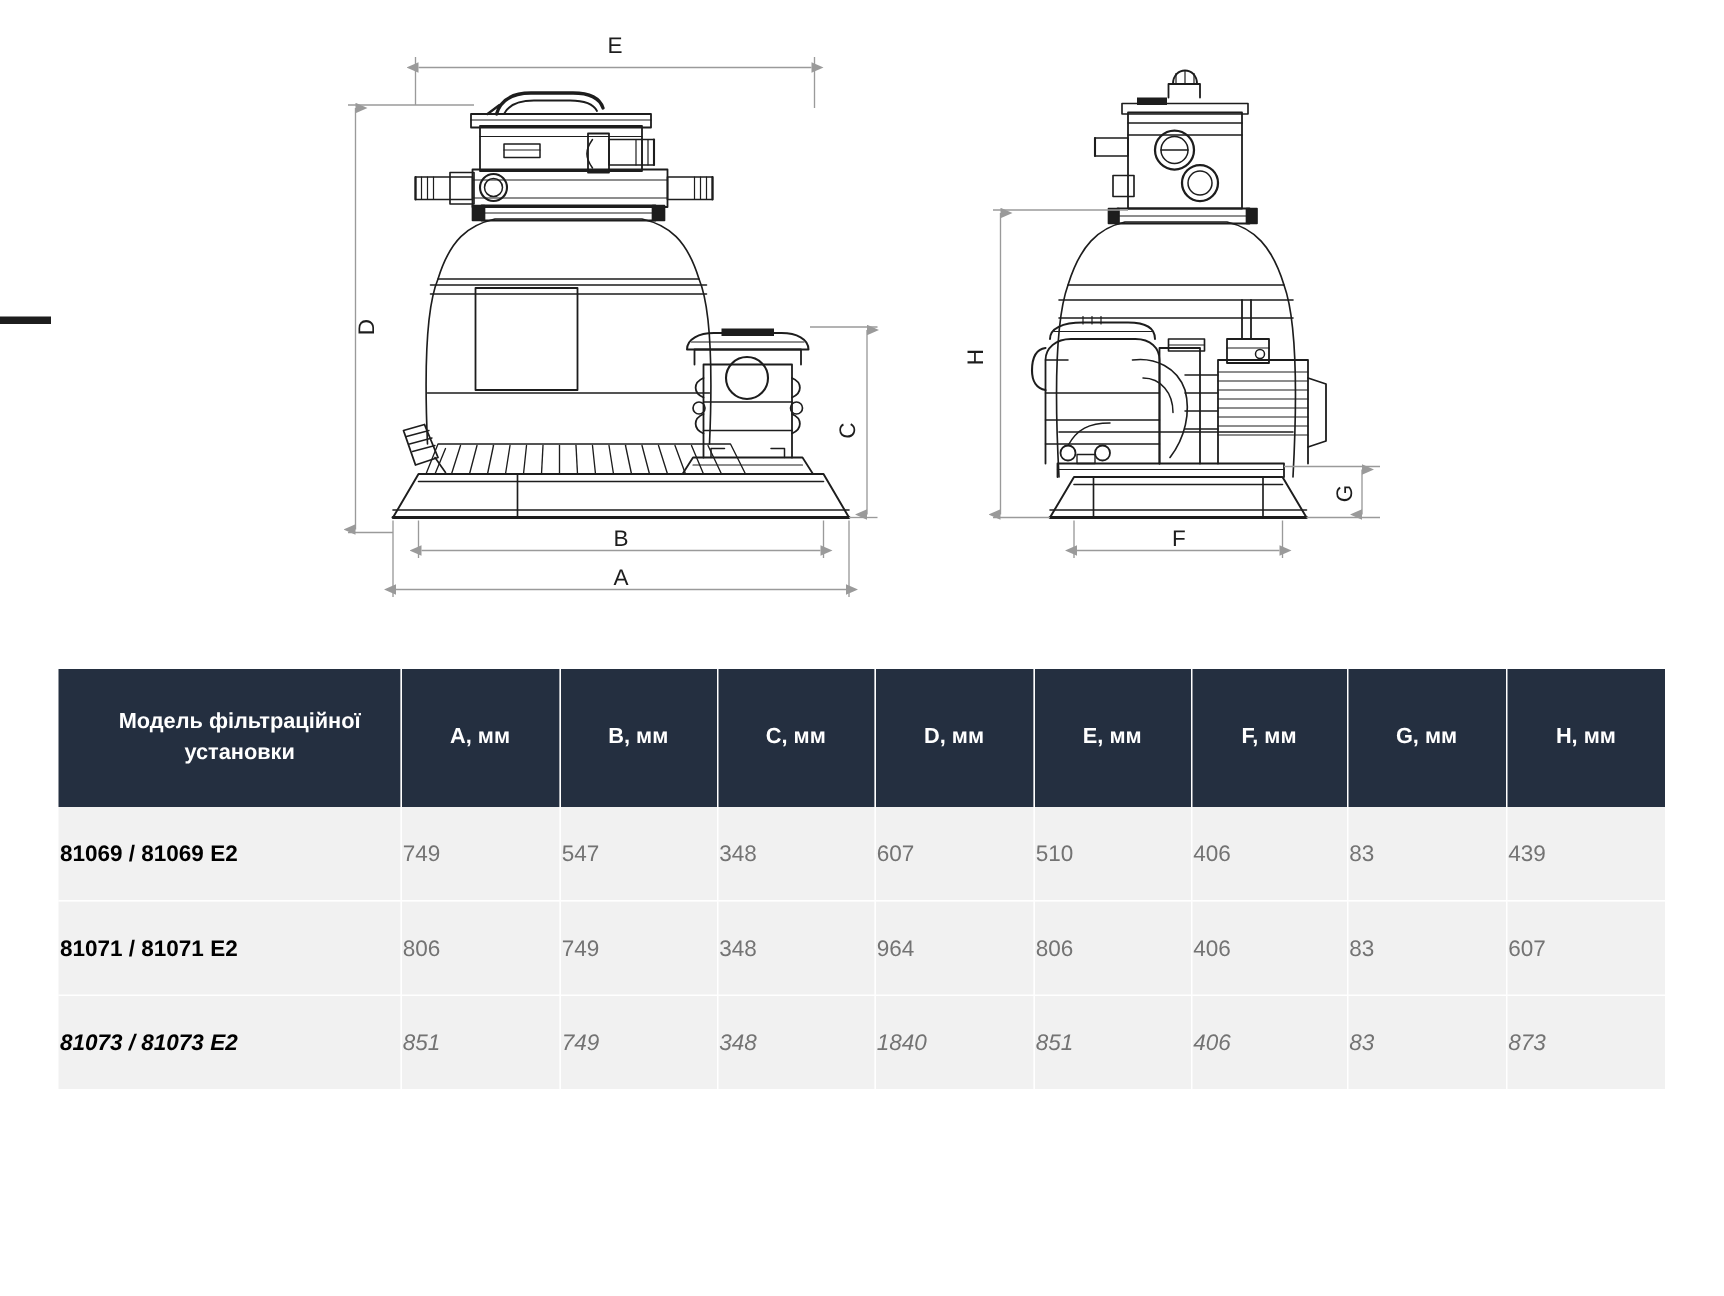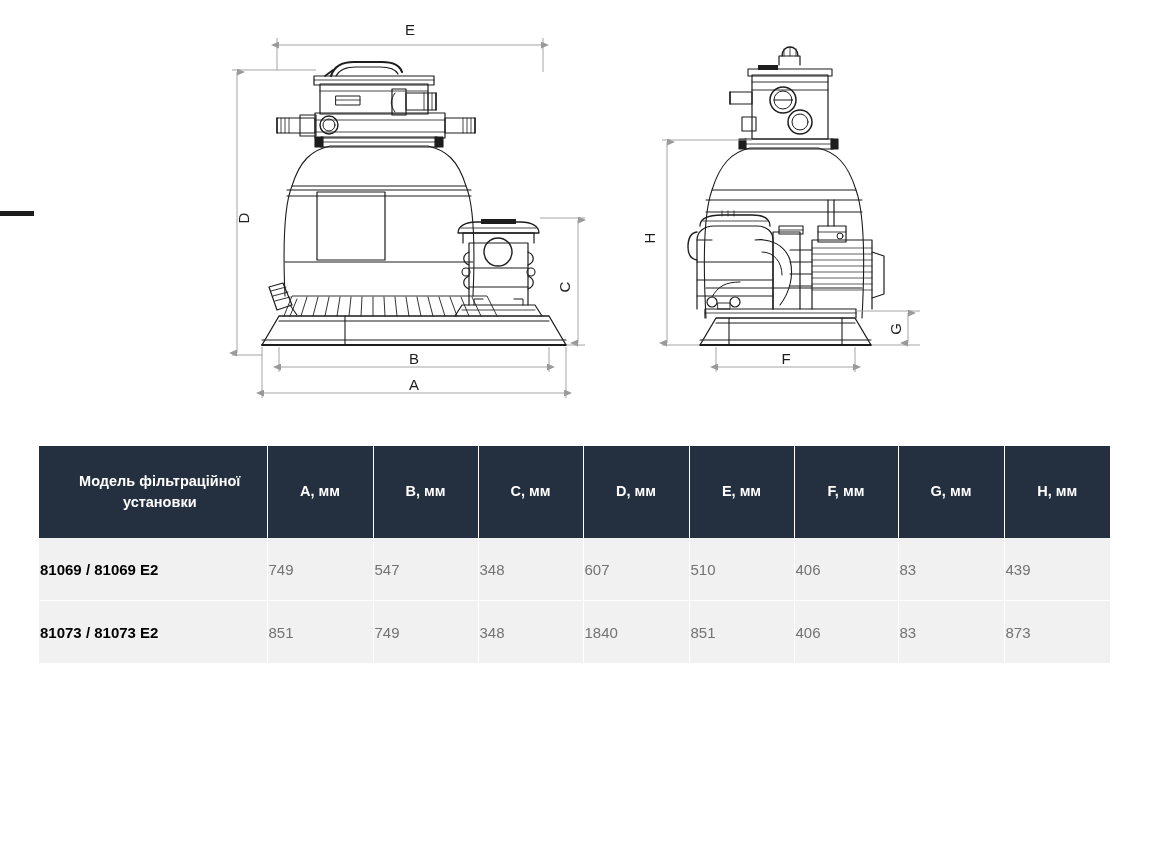--- a/index.html
+++ b/index.html
@@ -74,20 +74,21 @@
     font-size: 15px;
     color: #737373;
     border-right: 1px solid #ffffff;
     border-bottom: 1px solid #ffffff;
   }
   table.spec-table tbody td:last-child {
     border-right: none;
   }
   table.spec-table tbody tr:last-child td {
     border-bottom: none;
+    font-style: italic;
   }
   table.spec-table tbody td.model-cell {
     font-weight: bold;
     font-size: 15px;
     color: #000000;
     text-align: left;
   }
 </style>
 </head>
 <body>
@@ -448,20 +449,31 @@
         <td>749</td>
         <td>547</td>
         <td>348</td>
         <td>607</td>
         <td>510</td>
         <td>406</td>
         <td>83</td>
         <td>439</td>
       </tr>
       <tr>
+        <td class="model-cell">81071 / 81071 E2</td>
+        <td>806</td>
+        <td>749</td>
+        <td>348</td>
+        <td>964</td>
+        <td>806</td>
+        <td>406</td>
+        <td>83</td>
+        <td>607</td>
+      </tr>
+      <tr>
         <td class="model-cell">81073 / 81073 E2</td>
         <td>851</td>
         <td>749</td>
         <td>348</td>
         <td>1840</td>
         <td>851</td>
         <td>406</td>
         <td>83</td>
         <td>873</td>
       </tr>

